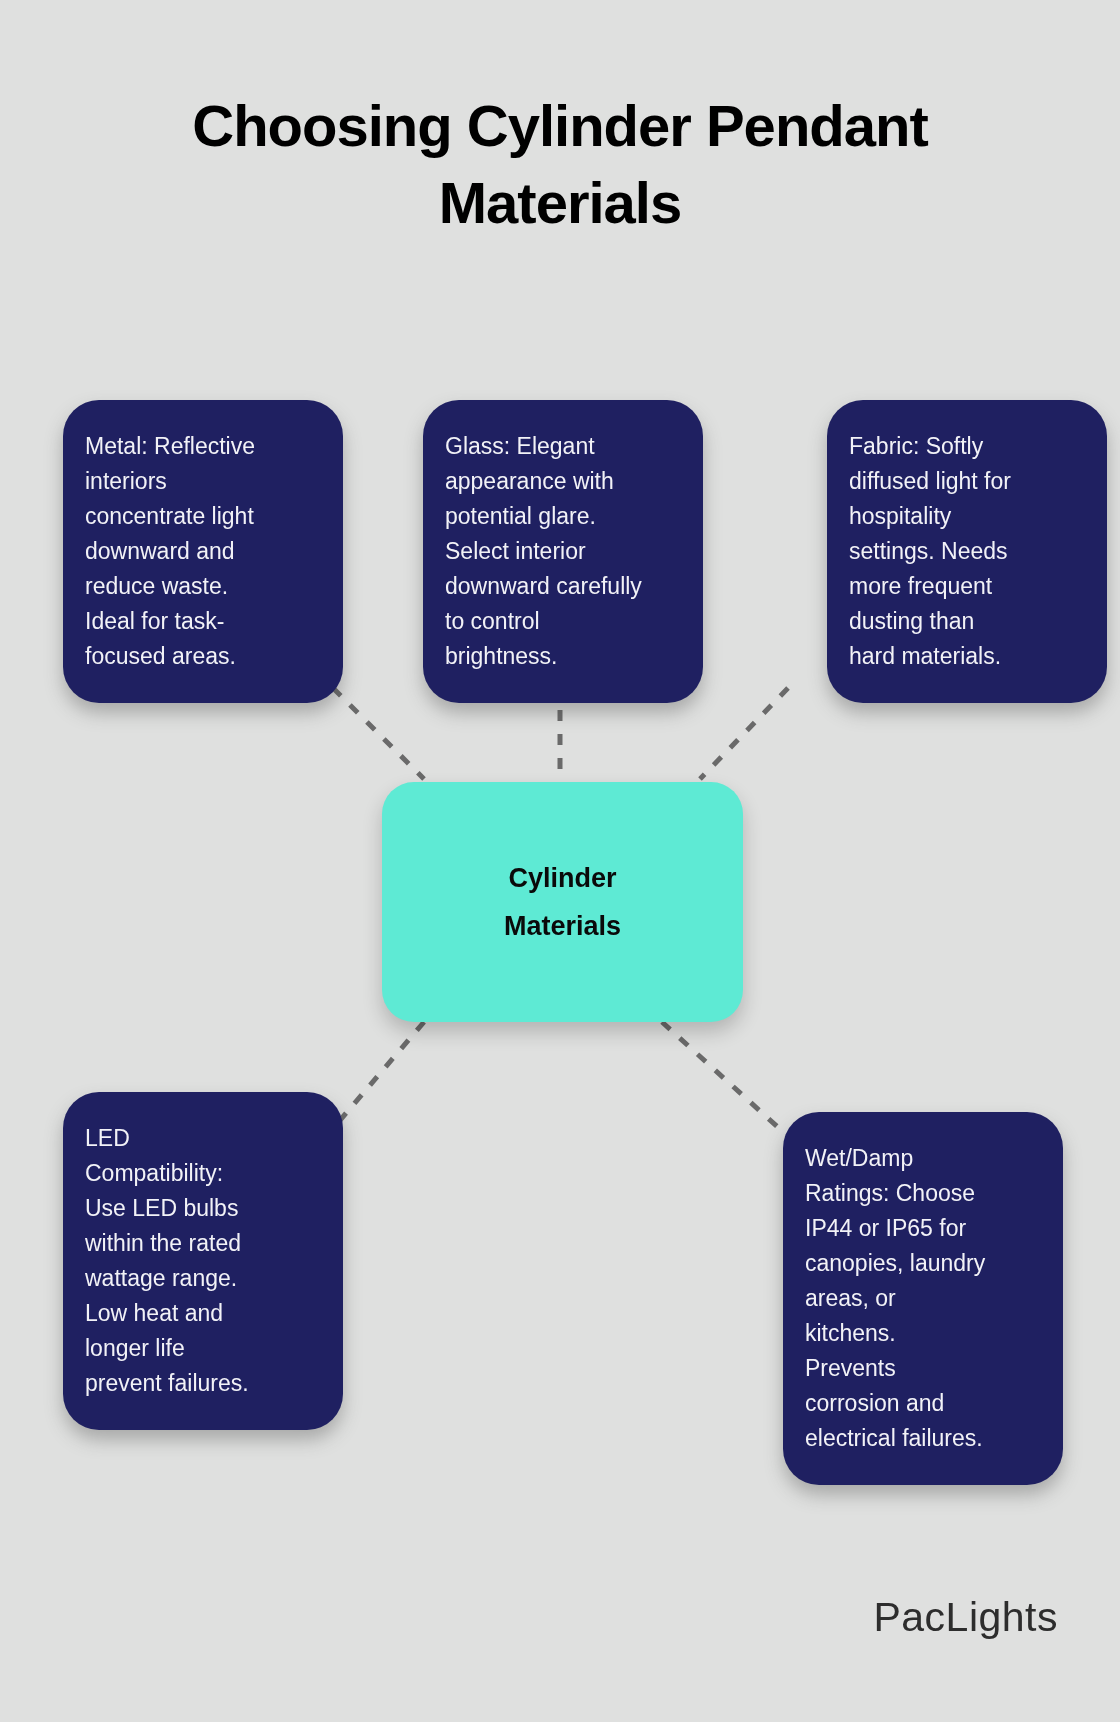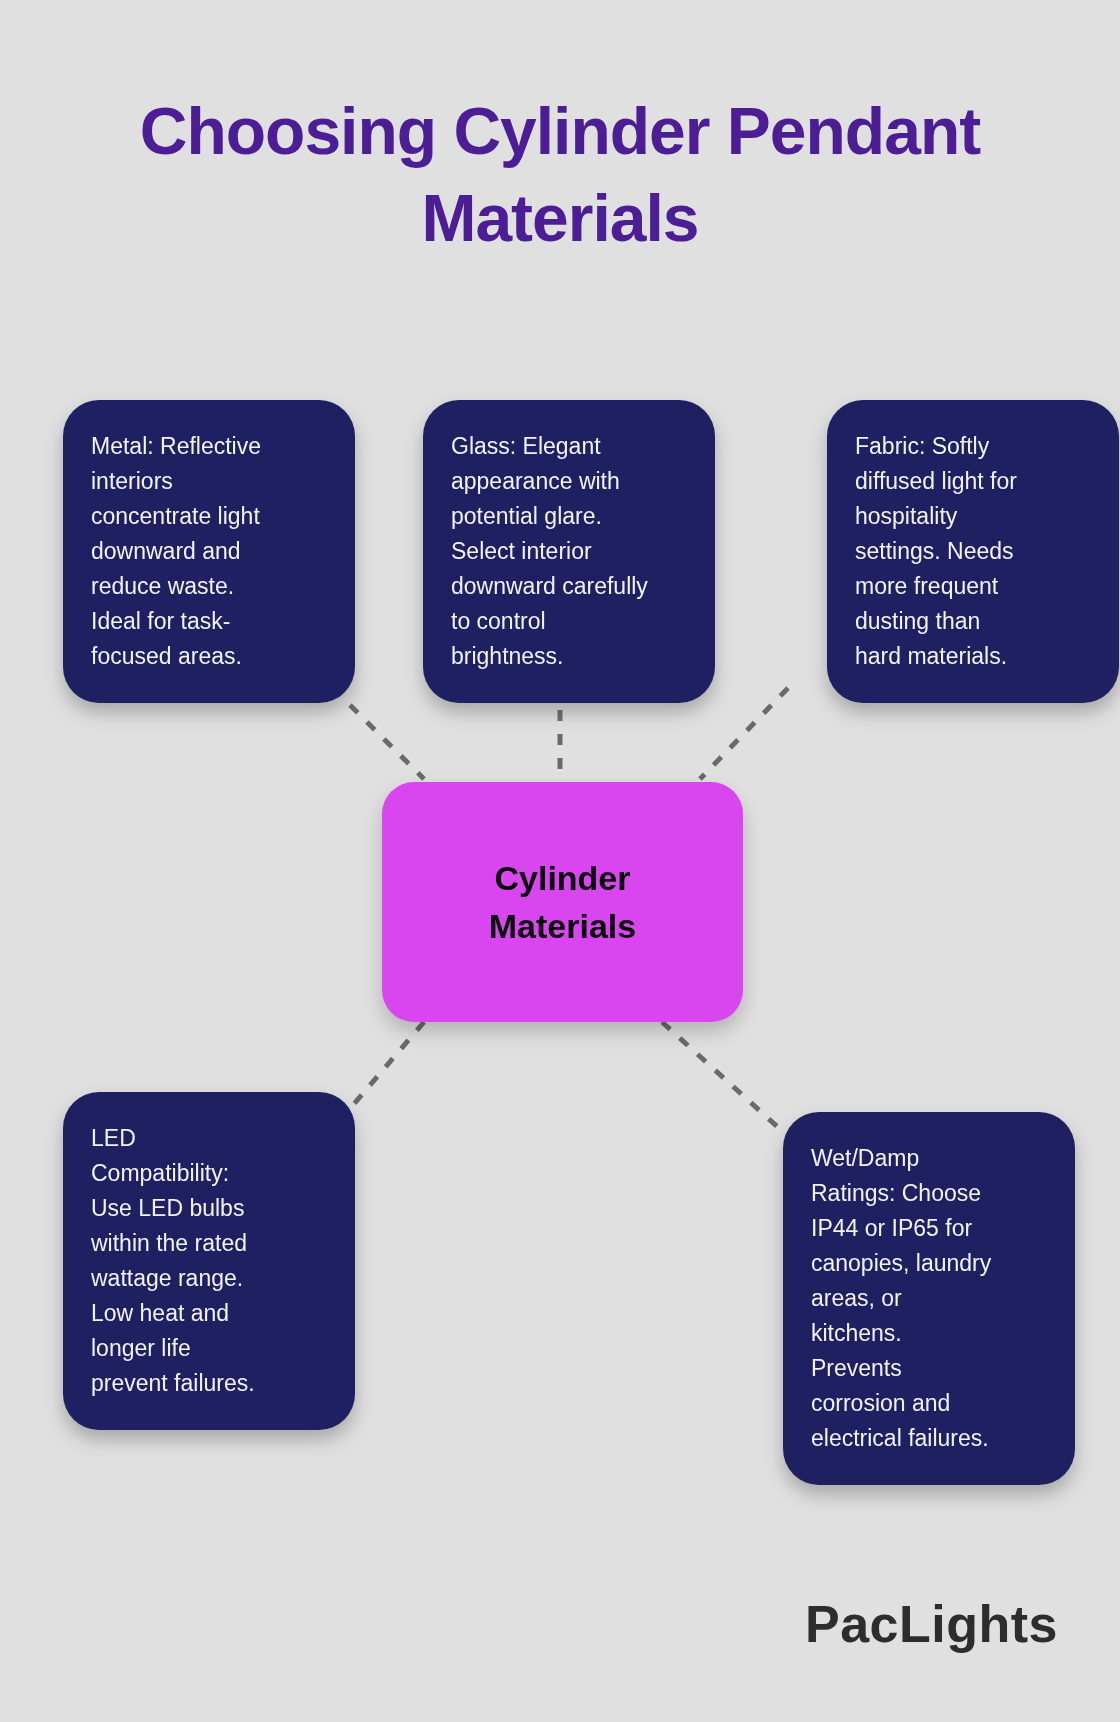--- a/index.html
+++ b/index.html
@@ -15,81 +15,81 @@
     background: #DFE0DF;
     overflow: hidden;
   }
   .title {
     position: absolute;
     top: 88px;
     left: 0;
     width: 1120px;
     margin: 0;
     text-align: center;
-    font-size: 66px;
+    font-size: 58px;
     line-height: 1.32;
     font-weight: bold;
     letter-spacing: -1px;
-    color: #4c1d95;
+    color: #000000;
     white-space: pre-line;
   }
   .connectors {
     position: absolute;
     top: 0;
     left: 0;
     width: 1120px;
     height: 1722px;
   }
   .connectors line {
     stroke: #6A6A6A;
     stroke-width: 5;
     stroke-dasharray: 11 13;
   }
   .card {
     position: absolute;
     width: 236px;
-    padding: 29px 28px;
+    padding: 29px 22px;
     background: #1F2061;
     border-radius: 36px;
     box-shadow: 0 10px 18px rgba(70,70,70,0.35);
     color: #F2F2F7;
     font-size: 23px;
     line-height: 35px;
     white-space: pre-line;
   }
   .card-metal  { left: 63px;  top: 400px; }
   .card-glass  { left: 423px; top: 400px; }
   .card-fabric { left: 827px; top: 400px; }
   .card-led    { left: 63px;  top: 1092px; }
   .card-wet    { left: 783px; top: 1092px; margin-top: 20px; }
   .center-node {
     position: absolute;
     left: 382px;
     top: 782px;
     width: 361px;
     height: 240px;
-    background: #d946ef;
+    background: #5eead4;
     border-radius: 32px;
     box-shadow: 0 10px 20px rgba(0,0,0,0.20);
     display: flex;
     align-items: center;
     justify-content: center;
     text-align: center;
-    font-size: 34px;
+    font-size: 27px;
     line-height: 48px;
     font-weight: bold;
     color: #0A0A0A;
     white-space: pre-line;
   }
   .brand {
     position: absolute;
     top: 1594px;
     right: 62px;
-    font-size: 52px;
-    font-weight: bold;
+    font-size: 41px;
+    font-weight: normal;
     letter-spacing: 0.5px;
     color: #2D2D2D;
   }
 </style>
 </head>
 <body>
 
 <div class="canvas">
 
   <h1 class="title">Choosing Cylinder Pendant

